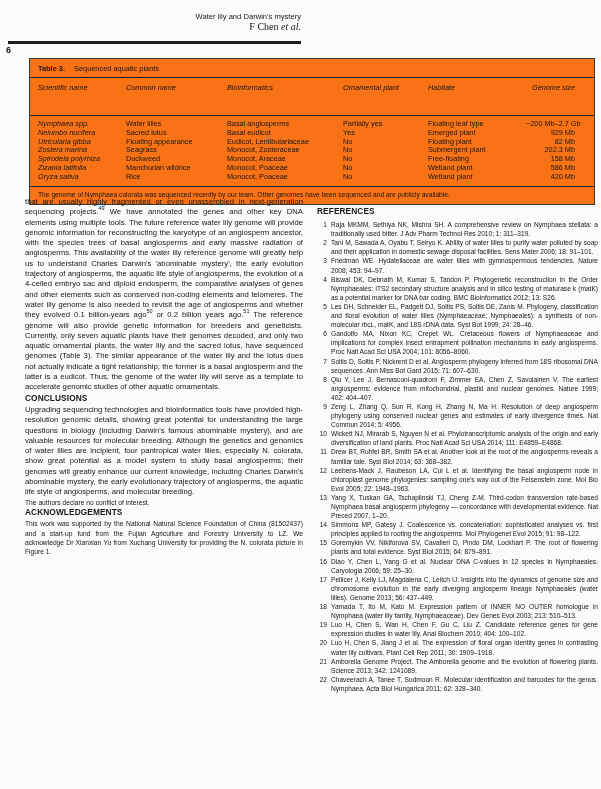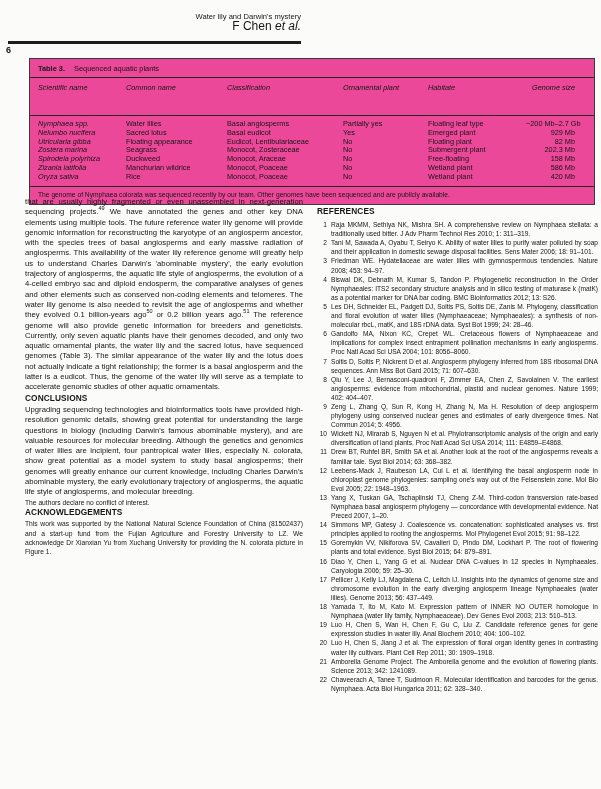--- a/index.html
+++ b/index.html
@@ -8,27 +8,27 @@
     background:#fbfbf9;
     font-family:"Liberation Sans", sans-serif;
     color:#161616;
     -webkit-font-smoothing:antialiased;
   }
   .page{position:relative;width:601px;height:789px;overflow:hidden;}
 
   
   .running-head{position:absolute;top:12px;left:0;width:301px;text-align:right;line-height:9.5px;}
   .rh-title{font-size:7.6px;font-weight:normal;}
-  .rh-authors{font-size:12px;}
+  .rh-authors{font-size:10px;font-family:Liberation Serif, serif;}
   .rh-authors .etal{font-style:italic;}
   .head-rule{position:absolute;left:8px;top:41px;width:293px;height:2.6px;background:#1c1c1c;}
   .page-number{position:absolute;left:6px;top:45px;font-size:9px;font-weight:bold;}
 
   
-  .table-box{position:absolute;left:29px;top:58px;width:566px;border:1.3px solid #3a3a3a;background:#ec4899;box-sizing:border-box;font-size:7.3px;}
+  .table-box{position:absolute;left:29px;top:58px;width:566px;border:1.3px solid #3a3a3a;background:#f97316;box-sizing:border-box;font-size:7.3px;}
   .table-title{padding:5px 8px 4px 8px;border-bottom:1.7px solid #222;font-size:7.4px;}
   .tt-label{font-weight:bold;margin-right:9px;}
   .grid{display:grid;grid-template-columns:88px 101px 116px 85px 98px 1fr;padding:0 8px;}
   .thead{font-style:italic;padding-top:5px;padding-bottom:23px;border-bottom:1.7px solid #222;}
   .thead .genome{text-align:right;}
   .tbody{padding:4px 0 4px 0;}
   .trow{line-height:8.8px;}
   .cell{white-space:nowrap;overflow:visible;}
   .cell.sci{font-style:italic;}
   .cell.genome{text-align:right;padding-right:11px;}
@@ -64,21 +64,21 @@
   <div class="head-rule"></div>
   <div class="page-number">6</div>
 
   <div class="table-box">
     <div class="table-title">
       <span class="tt-label">Table 3.</span><span class="tt-text">Sequenced aquatic plants</span>
     </div>
     <div class="thead grid">
       <span class="cell">Scientific name</span>
       <span class="cell">Common name</span>
-      <span class="cell">Classification</span>
+      <span class="cell">Bioinformatics</span>
       <span class="cell">Ornamental plant</span>
       <span class="cell">Habitate</span>
       <span class="cell genome">Genome size</span>
     </div>
     <div class="tbody">
 
         <div class="trow grid">
           <span class="cell sci">Nymphaea spp.</span>
           <span class="cell">Water lilies</span>
           <span class="cell">Basal angiosperms</span>

